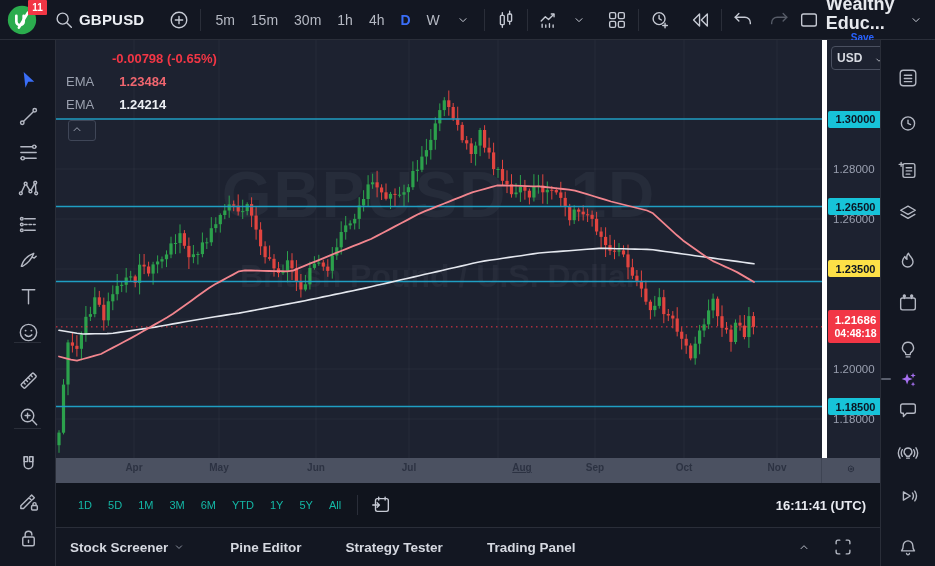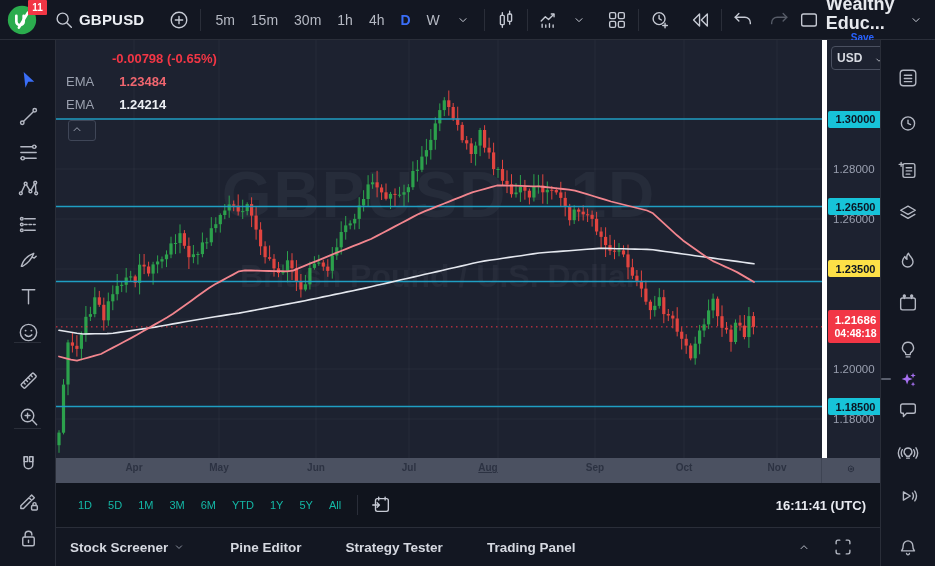--- a/index.html
+++ b/index.html
@@ -747,21 +747,21 @@
             <g fill="none" stroke="currentColor" stroke-width="1.5" stroke-linecap="round" stroke-linejoin="round">
               <path d="M12 7.6l3.8 2.2v4.4L12 16.4l-3.8-2.2V9.8z"></path>
               <circle cx="12" cy="12" r="1.4"></circle>
             </g>
           </svg></span>
     </div>
   <div class="month" style="left: 78px;">Apr</div>
       <div class="month" style="left: 163px;">May</div>
       <div class="month" style="left: 260px;">Jun</div>
       <div class="month" style="left: 353px;">Jul</div>
-      <div class="month" style="left: 432px; text-decoration: underline;">Aug</div>
+      <div class="month" style="left: 466px; text-decoration: underline;">Aug</div>
       <div class="month" style="left: 539px;">Sep</div>
       <div class="month" style="left: 628px;">Oct</div>
       <div class="month" style="left: 721px;">Nov</div>
     </div>
 
   <div class="range-row">
     <div id="range-list" style="display:flex;align-items:center">
         <div class="range-btn">1D</div>
         <div class="range-btn">5D</div>
         <div class="range-btn">1M</div>

